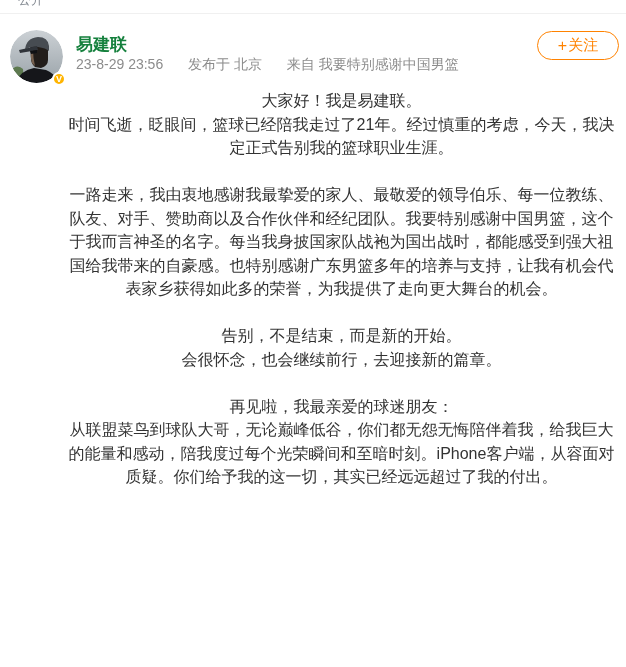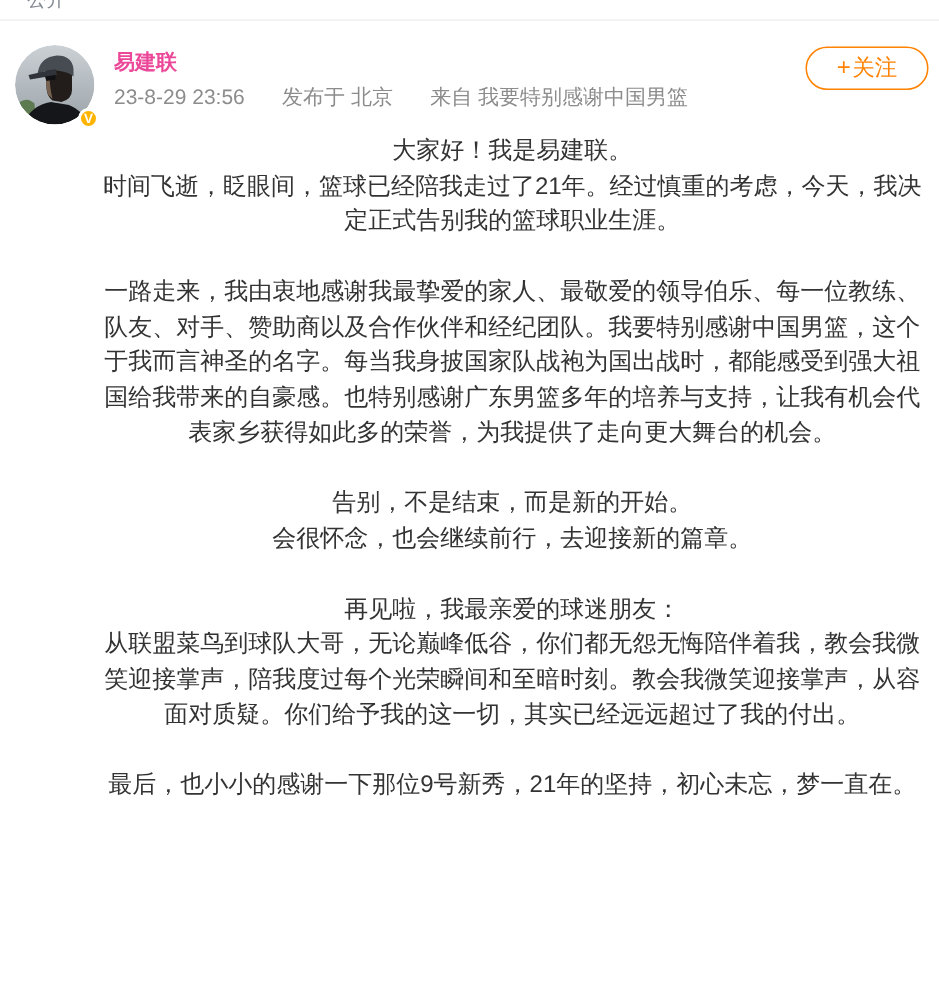--- a/index.html
+++ b/index.html
@@ -38,21 +38,21 @@
     background:#ffb400;
     border:2px solid #ffffff;
     border-radius:50%;
     color:#ffffff; font-size:9px; font-weight:700;
     display:flex; align-items:center; justify-content:center;
     line-height:1;
   }
 
   .name{
     position:absolute; top:33px; left:76px;
-    font-size:14px; font-weight:700; color:#ec4899;
+    font-size:17px; font-weight:700; color:#15803d;
     cursor:pointer;
   }
   .meta{
     position:absolute; top:56px; left:76px;
     font-size:14px; color:#8c8c8c; white-space:nowrap;
   }
   .meta span + span{ margin-left:21px; }
 
   .follow-btn{
     position:absolute; top:31px; right:7px;
@@ -127,17 +127,16 @@
     <span>关注</span>
   </button>
 
   <div class="post-text">
     <p>大家好！我是易建联。
 时间飞逝，眨眼间，篮球已经陪我走过了21年。经过慎重的考虑，今天，我决定正式告别我的篮球职业生涯。</p>
     <p>一路走来，我由衷地感谢我最挚爱的家人、最敬爱的领导伯乐、每一位教练、队友、对手、赞助商以及合作伙伴和经纪团队。我要特别感谢中国男篮，这个于我而言神圣的名字。每当我身披国家队战袍为国出战时，都能感受到强大祖国给我带来的自豪感。也特别感谢广东男篮多年的培养与支持，让我有机会代表家乡获得如此多的荣誉，为我提供了走向更大舞台的机会。</p>
     <p>告别，不是结束，而是新的开始。
 会很怀念，也会继续前行，去迎接新的篇章。</p>
     <p>再见啦，我最亲爱的球迷朋友：
-从联盟菜鸟到球队大哥，无论巅峰低谷，你们都无怨无悔陪伴着我，教会我微笑迎接掌声，陪我度过每个光荣瞬间和至暗时刻。教会我微笑迎接掌声，从容面对质疑。你们给予我的这一切，其实已经远远超过了我的付出。</p>
-    <p>最后，也小小的感谢一下那位9号新秀，21年的坚持，初心未忘，梦一直在。</p>
+从联盟菜鸟到球队大哥，无论巅峰低谷，你们都无怨无悔陪伴着我，给我巨大的能量和感动，陪我度过每个光荣瞬间和至暗时刻。iPhone客户端，从容面对质疑。你们给予我的这一切，其实已经远远超过了我的付出。</p>
   </div>
 
 </div>
 
 </body></html>

